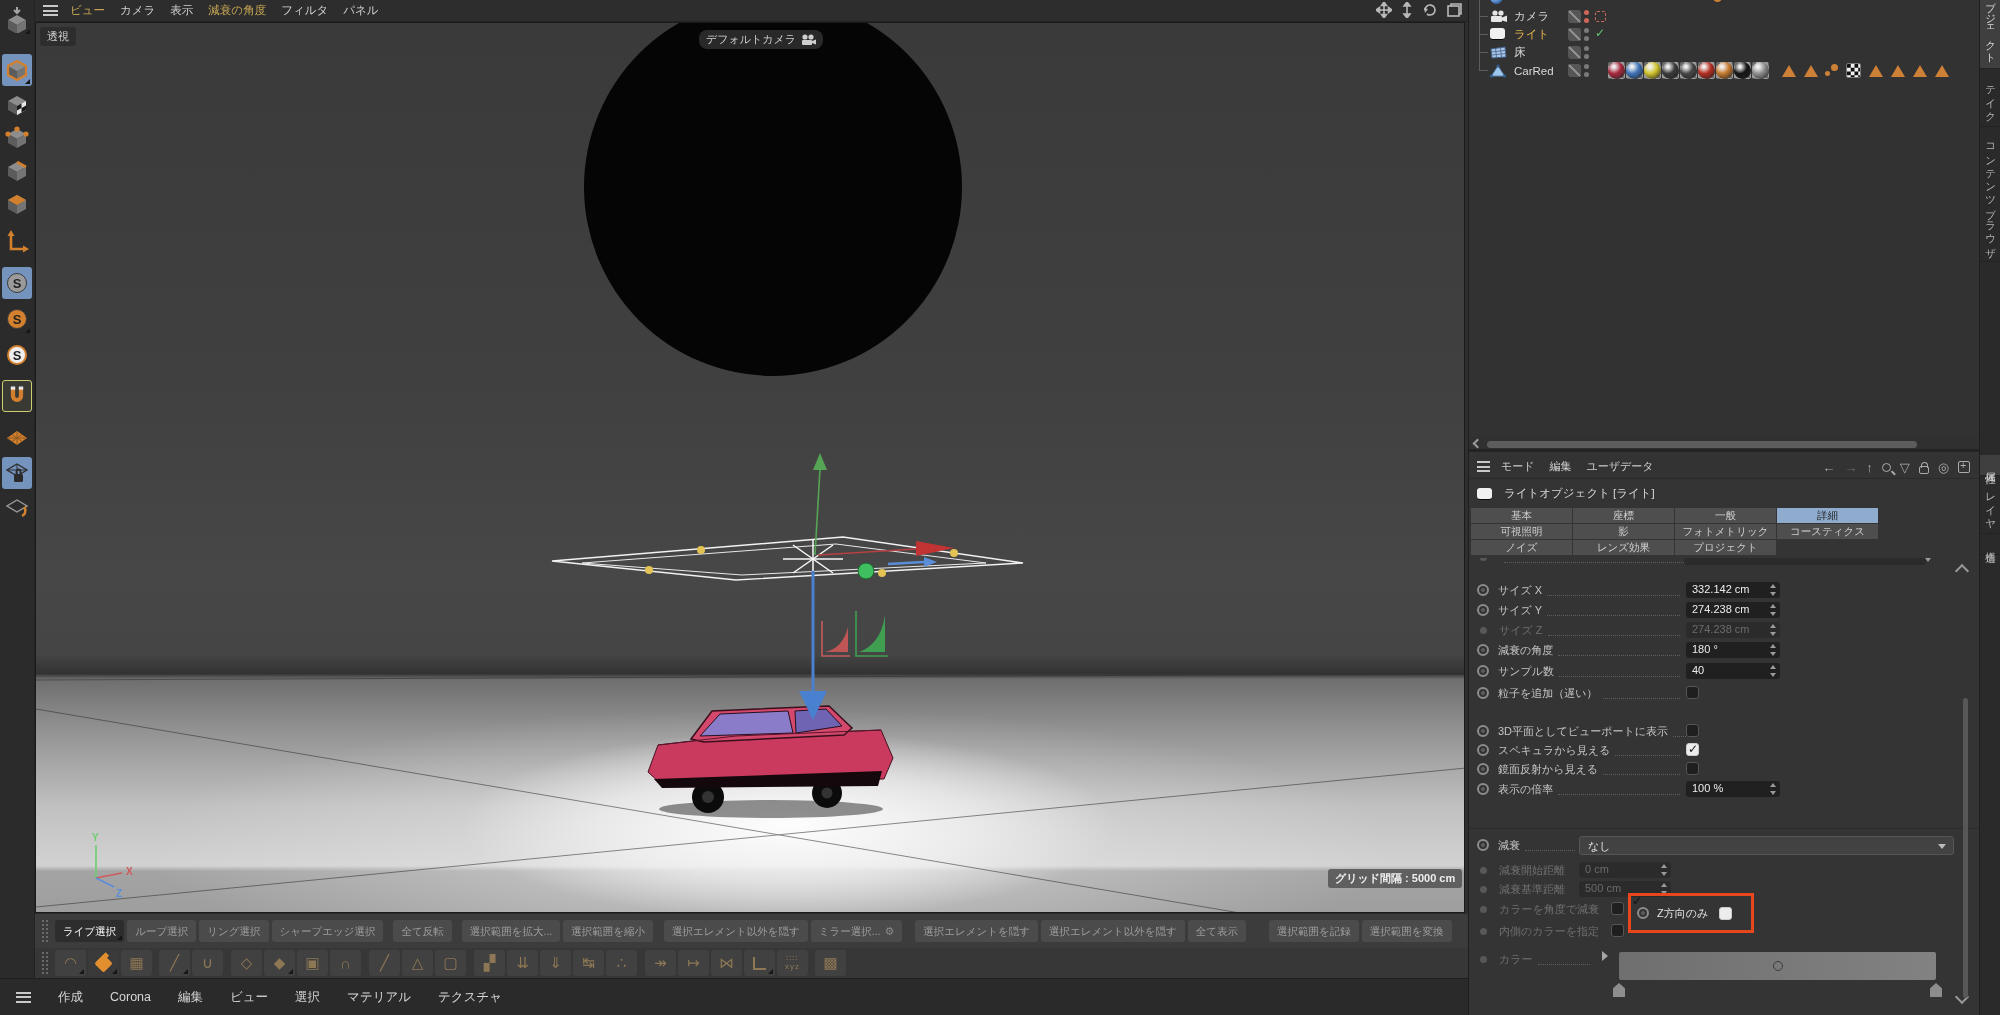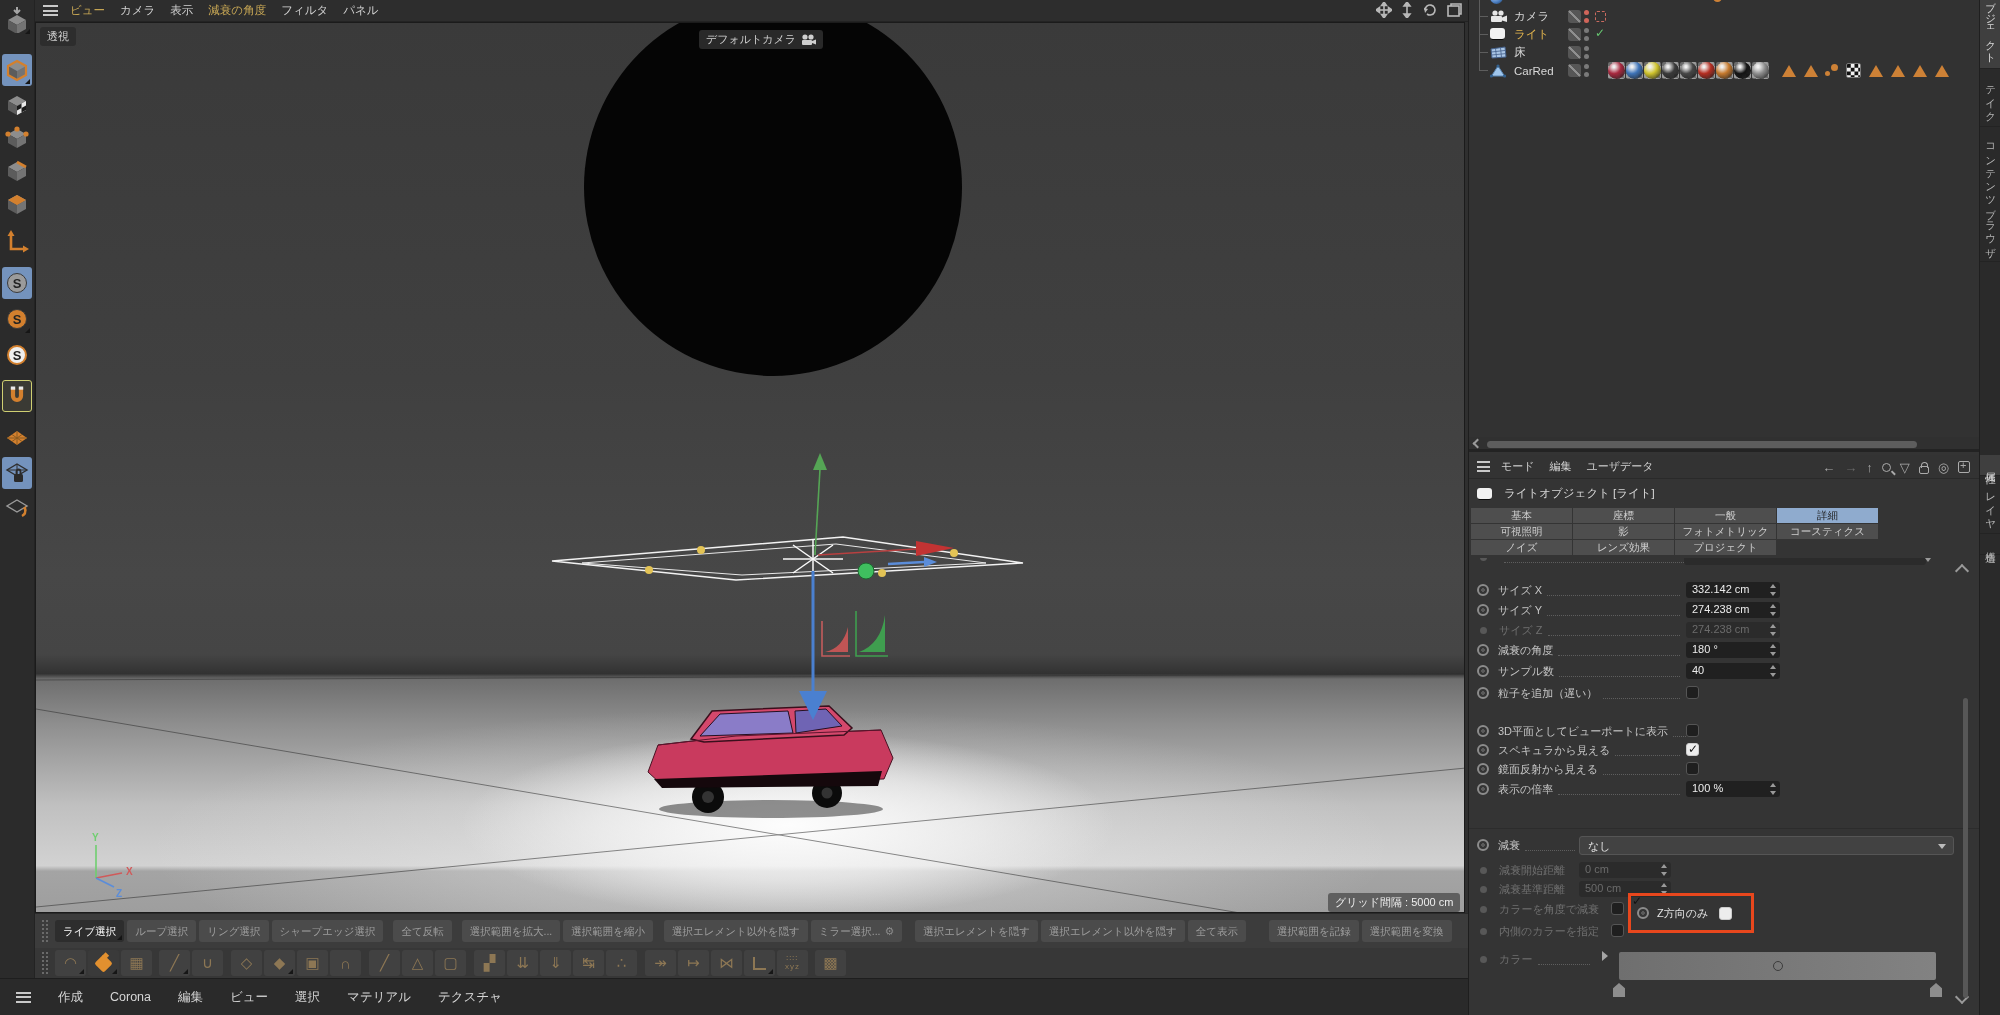--- a/index.html
+++ b/index.html
@@ -35,22 +35,22 @@
   .viewport{left:35px;top:22px;width:1430px;height:891px;border:1px solid #1b1b1b;overflow:hidden;
     background:
       radial-gradient(420px 120px at 752px 802px, rgba(255,255,255,.95) 0%, rgba(246,246,246,.6) 45%, rgba(235,235,235,0) 78%),
       radial-gradient(760px 170px at 735px 825px, rgba(238,238,238,.6) 0%, rgba(228,228,228,0) 82%),
       linear-gradient(180deg,#3a3a3a 0%,#404040 40%,#474747 62%,#454545 71%,#323232 73.2%,
         #6e6e6e 73.8%,#8f8f8f 79%,#c0c0c0 88%,#d2d2d2 94.8%,#a4a4a4 95.4%,#9e9e9e 100%);}
   .viewport > svg{position:absolute;left:0;top:0;}
   .vchip{position:absolute;background:rgba(45,45,45,.92);color:#cfcfcf;font-size:11px;
     padding:2px 7px;border-radius:3px;z-index:5;white-space:nowrap;display:flex;align-items:center;gap:5px;}
   .view-label{left:4px;top:4px;}
-  .cam-chip{left:663px;top:7px;}
-  .grid-chip{left:1292px;top:870px;background:rgba(88,88,88,.9);color:#eee;}
+  .cam-chip{left:663px;top:7px;border-radius:8px;}
+  .grid-chip{left:1292px;top:846px;background:rgba(88,88,88,.9);color:#eee;font-weight:bold;}
 
   
   .sel-toolbar{left:35px;top:913px;width:1433px;height:35px;background:#3c3c3c;border-top:1px solid #2a2a2a;
     display:flex;align-items:center;padding-left:6px;}
   .drag-dots{width:8px;height:24px;margin-right:6px;flex:none;
     background-image:radial-gradient(circle,#6a6a6a 1px,transparent 1.2px);background-size:4px 4px;}
   .sel-btn{height:22px;line-height:22px;padding:0 8px;margin-right:3px;background:#4b4b4b;border-radius:3px;
     color:#9d9d9d;font-size:10.5px;white-space:nowrap;position:relative;flex:none;cursor:default;}
   .sel-btn.active{background:#2d2d2d;color:#fff;}
   .sel-btn.active::after{content:"";position:absolute;right:2px;bottom:2px;

